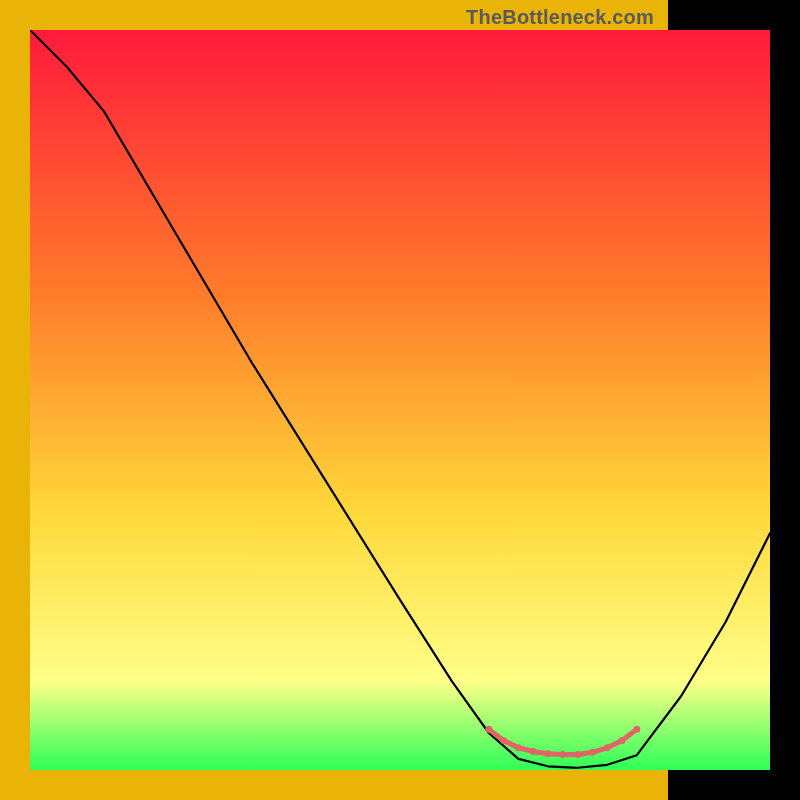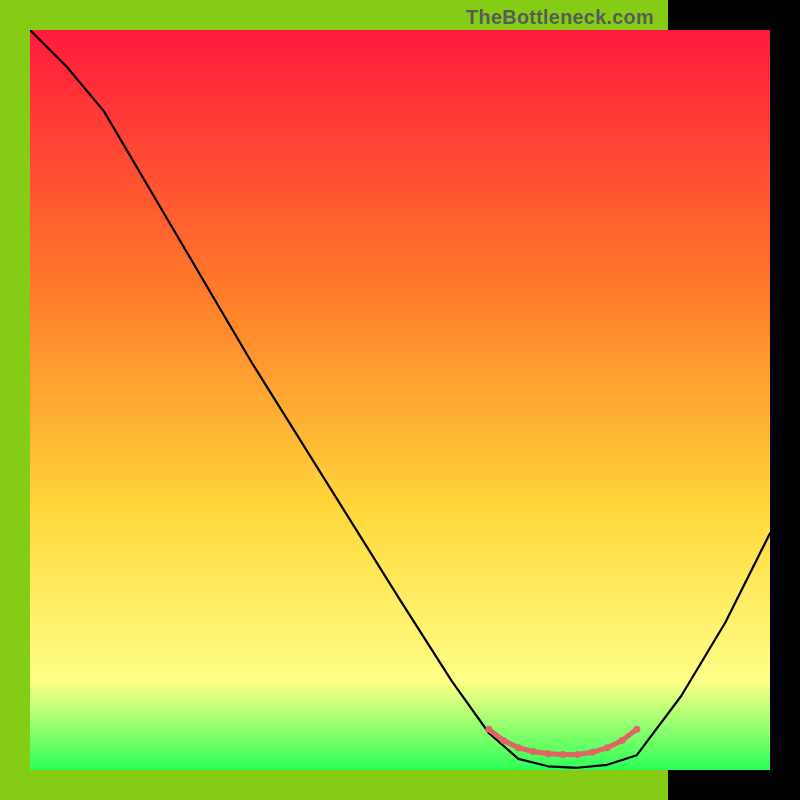--- a/index.html
+++ b/index.html
@@ -8,21 +8,21 @@
     width: 800px;
     height: 800px;
     background: #000;
     font-family: Arial, Helvetica, sans-serif;
     overflow: hidden;
   }
   .outer {
     width: 668px;
     height: 800px;
     position: relative;
-    background: #84cc16;
+    background: #eab308;
   }
   .watermark {
     position: absolute;
     top: 6px;
     right: 14px;
     color: #5a5a5a;
     font-size: 20px;
     font-weight: bold;
     letter-spacing: 0.2px;
     user-select: none;

